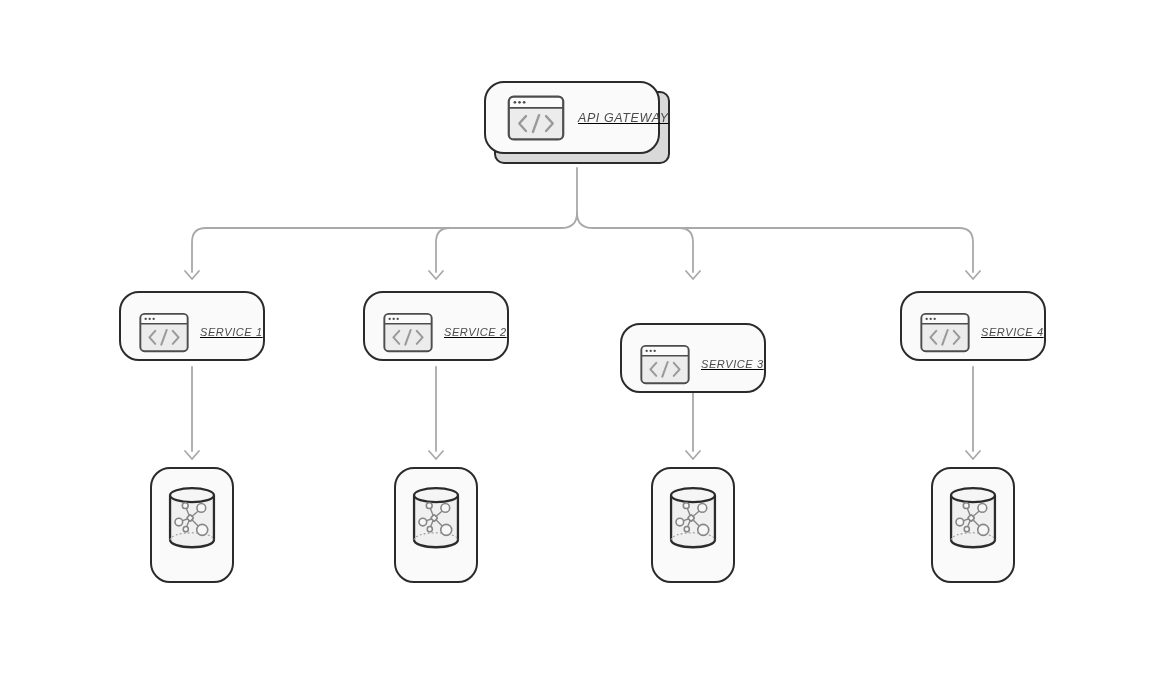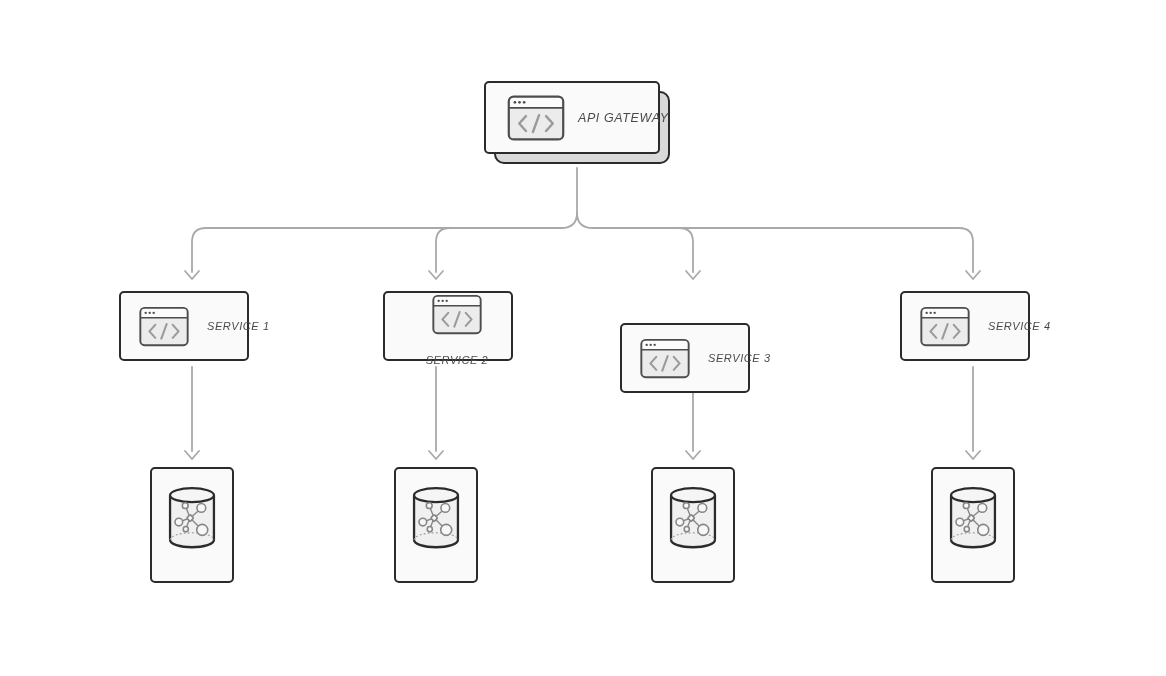--- a/index.html
+++ b/index.html
@@ -17,34 +17,34 @@
     position:relative;width:1166px;height:676px;overflow:hidden;
     background:var(--background);
     font-family:"Liberation Sans", sans-serif;
   }
   .connectors{position:absolute;left:0;top:0;width:1166px;height:676px;}
 
   .node-card{
     position:absolute;box-sizing:border-box;
     background:var(--card-fill);
     border:2.4px solid var(--card-border);
-    border-radius:5px;
-    display:flex;align-items:center;
+    border-radius:20px;
+    display:flex;align-items:center;text-decoration:underline;
   }
   .gateway-wrap{position:absolute;left:484px;top:81px;width:186px;height:83px;}
   .gateway-shadow{
     position:absolute;left:10px;top:10px;width:176px;height:73px;
     box-sizing:border-box;background:var(--stack-shadow-fill);
     border:2.4px solid var(--card-border);border-radius:10px;
   }
   .gateway-card{left:0;top:0;width:176px;height:73px;padding:0 0 0 21px;gap:13px;}
   .gateway-card .label{font-size:12.5px;}
 
-  .service-card{top:291px;width:130px;height:70px;padding:0 0 0 18px;gap:18px;}
-  .service-1{left:119px;} .service-2{left:383px;flex-direction:column;} .service-3{left:620px;margin-top:32px;} .service-4{left:900px;text-align:right;}
+  .service-card{top:291px;width:146px;height:70px;padding:12px 0 0 18px;gap:11px;}
+  .service-1{left:119px;} .service-2{left:363px;} .service-3{left:620px;margin-top:32px;} .service-4{left:900px;text-align:right;}
 
   .db-card{
     top:467px;width:84px;height:116px;
     justify-content:center;align-items:flex-start;padding-top:17px;
   }
   .db-1{left:150px;} .db-2{left:394px;} .db-3{left:651px;} .db-4{left:931px;}
 
   .label{
     font-style:italic;
     font-size:11px;

